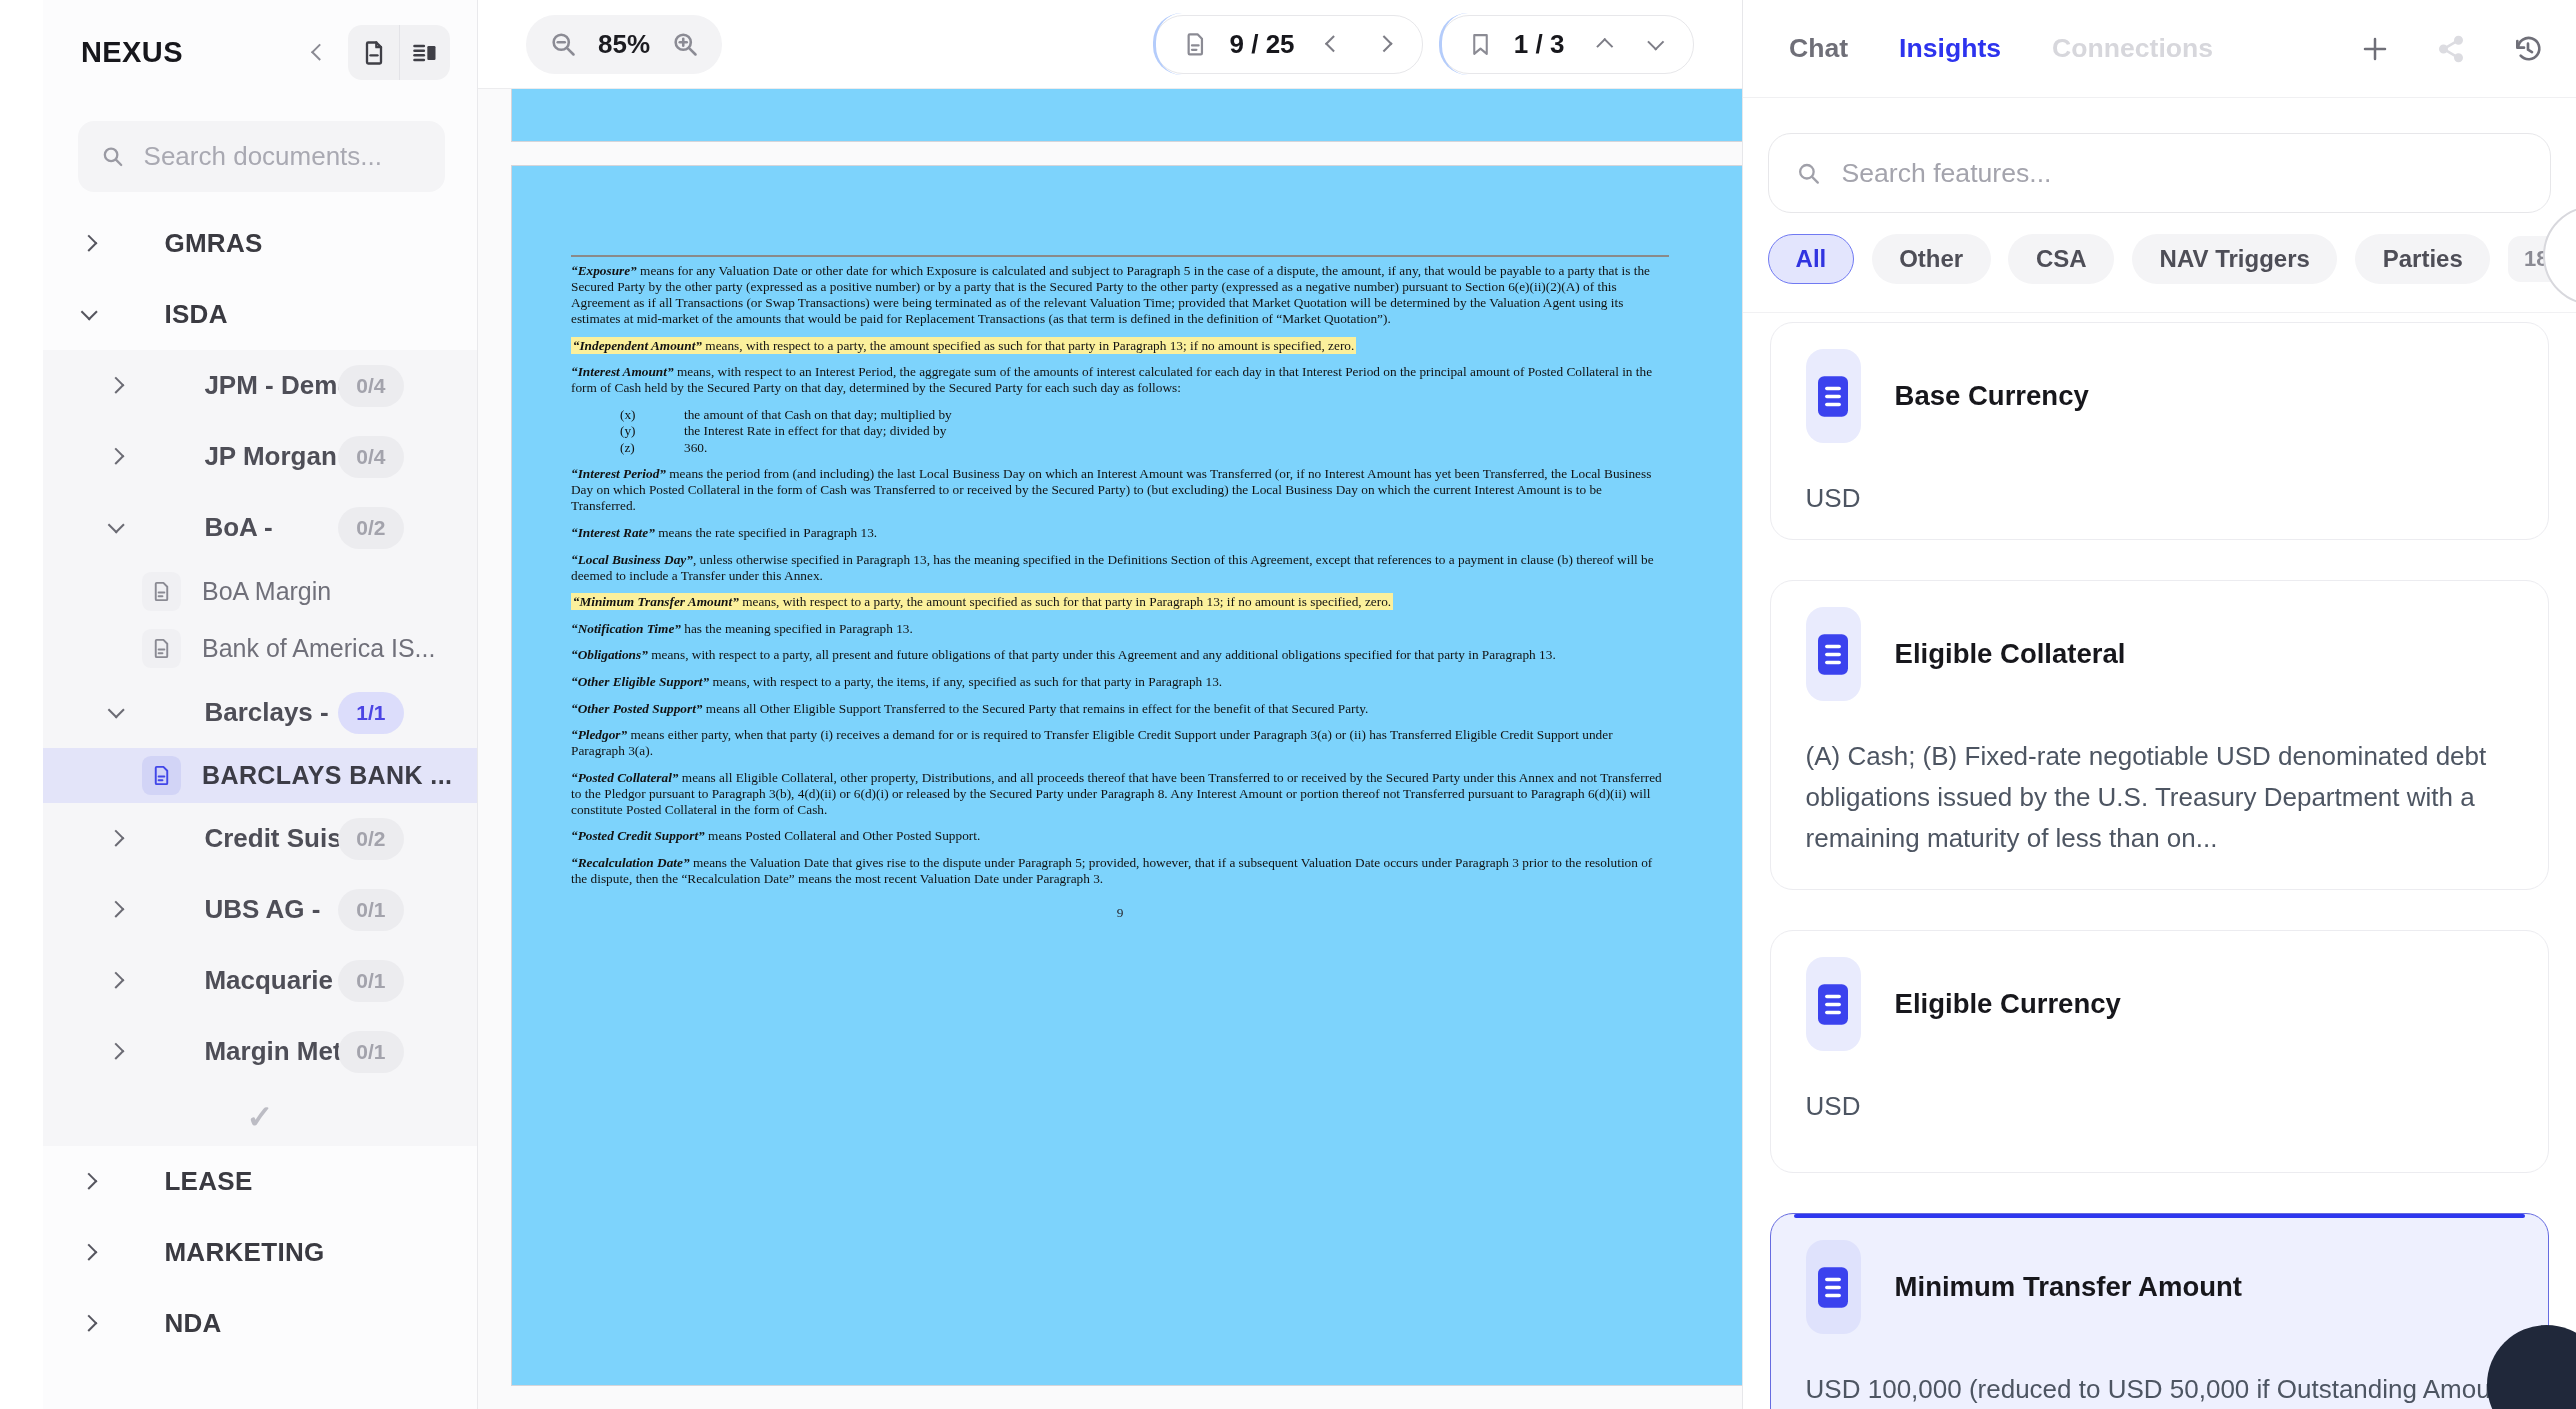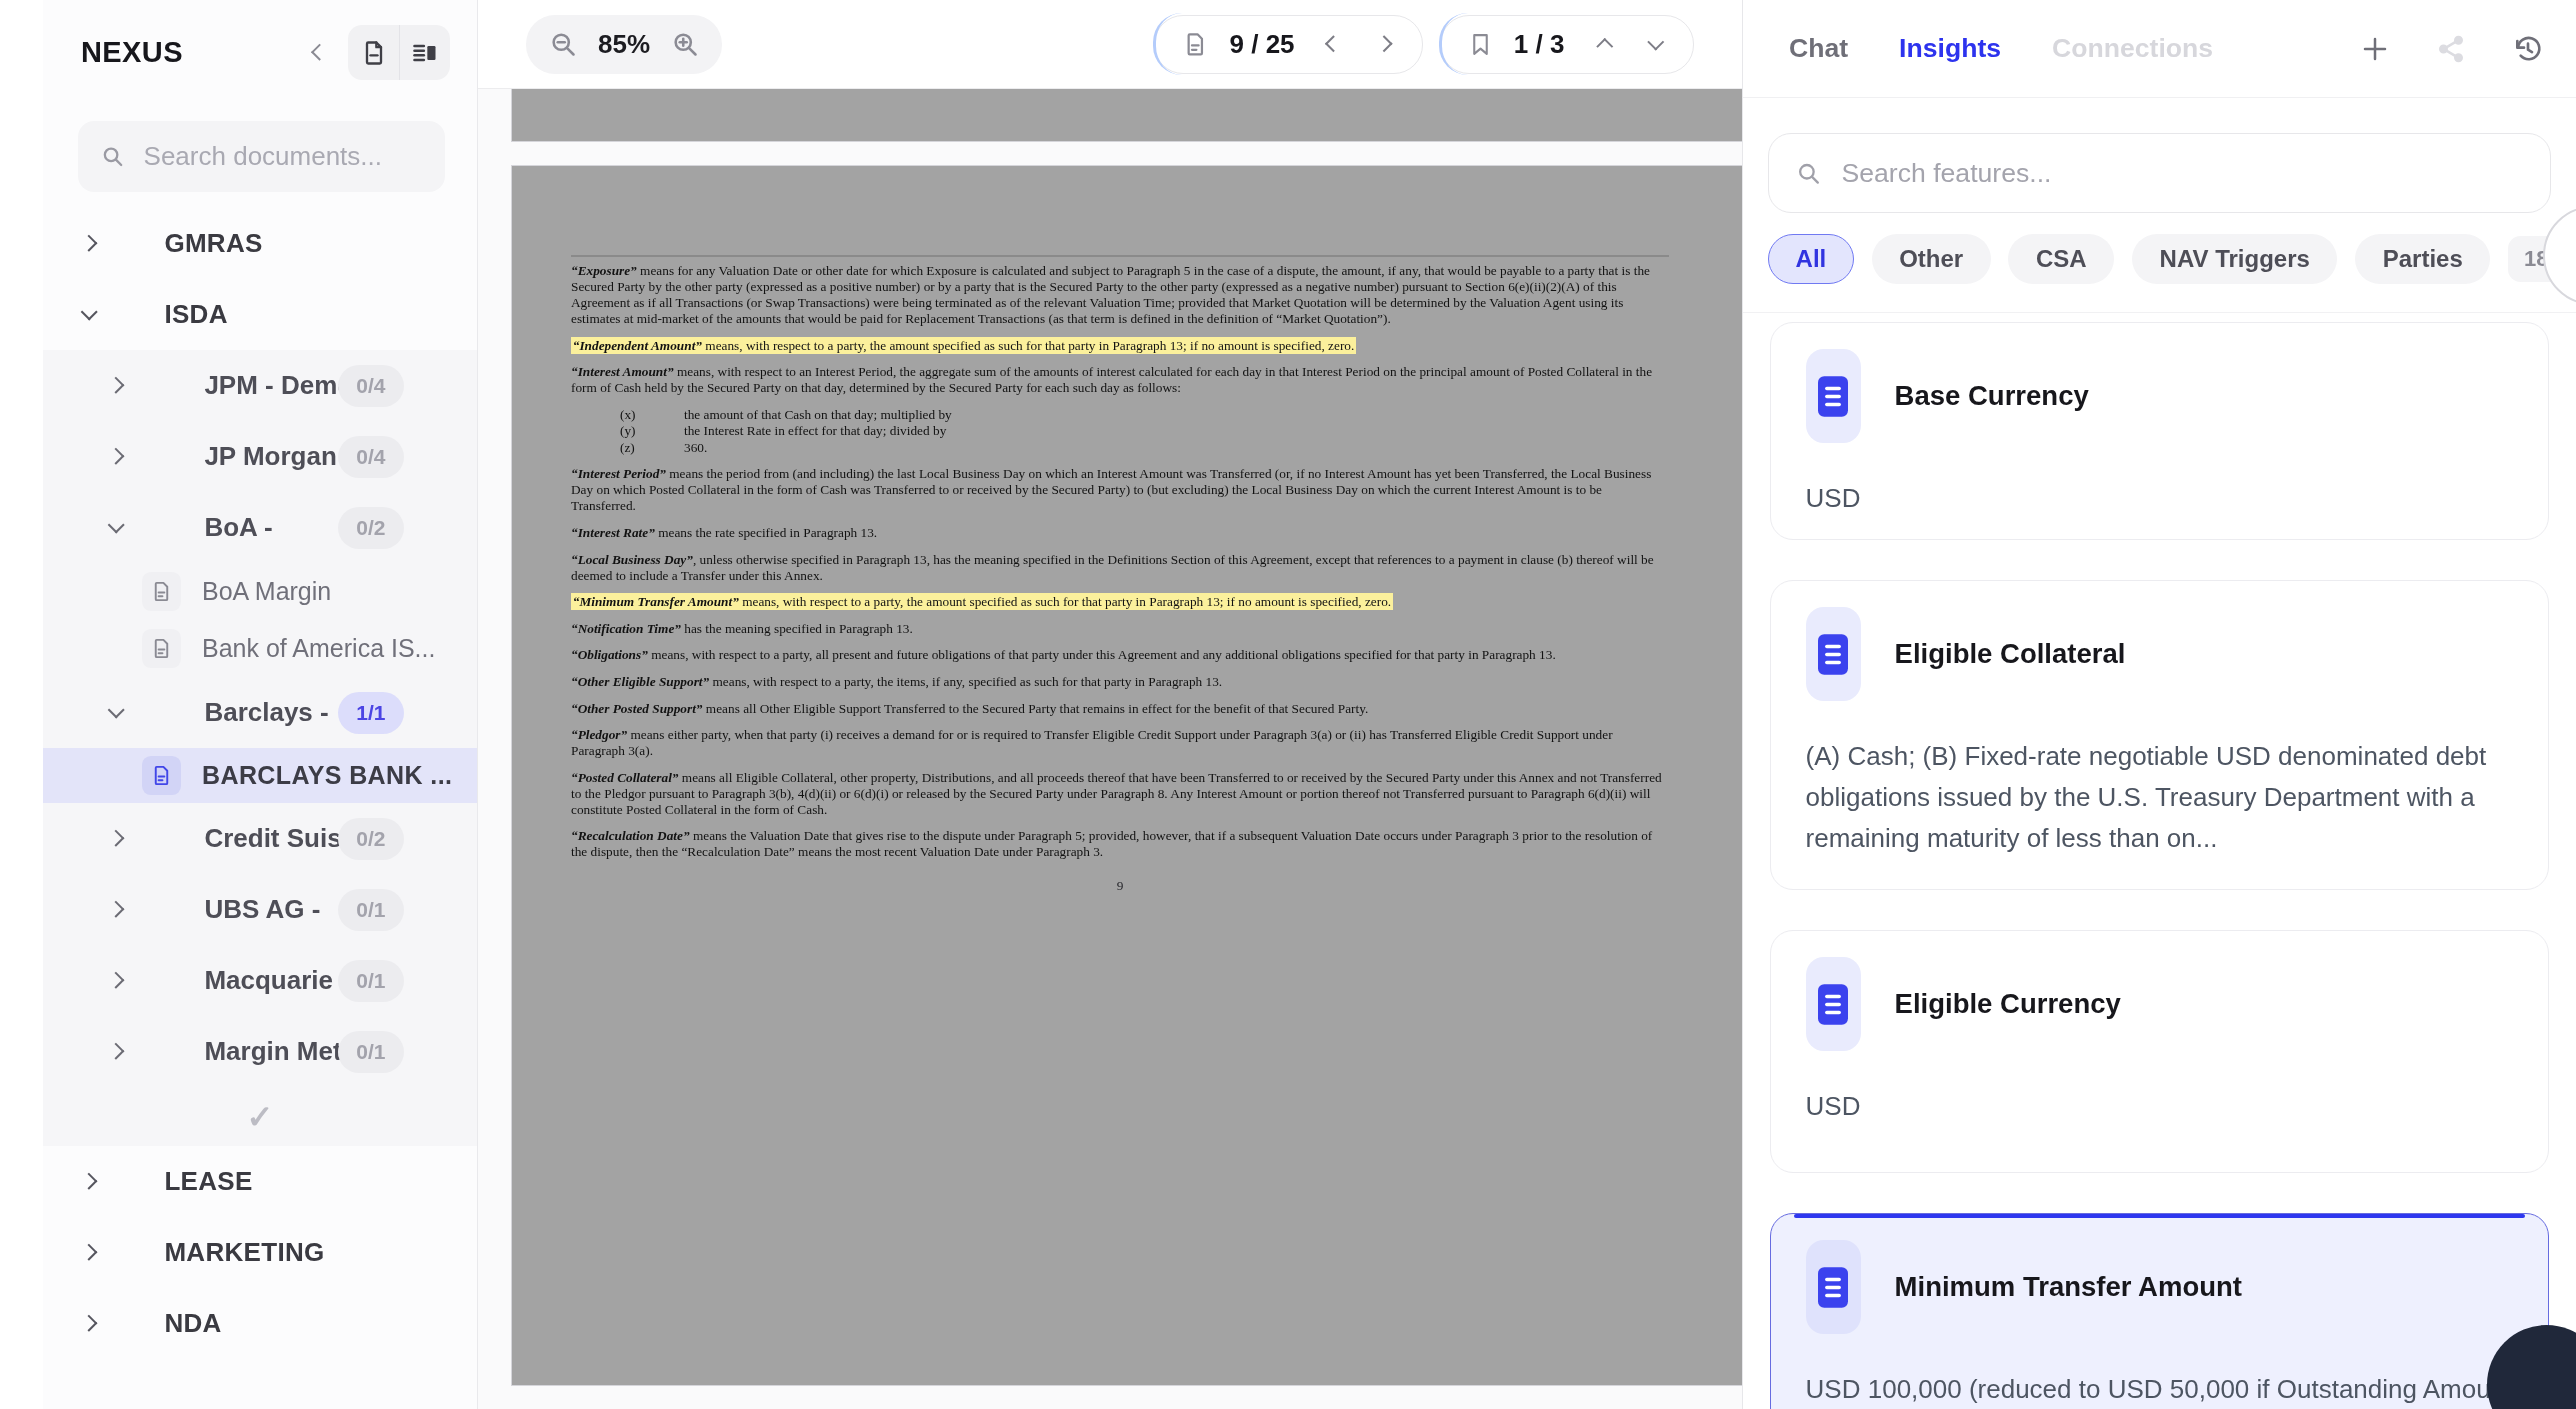--- a/index.html
+++ b/index.html
@@ -52,21 +52,21 @@
   .nav-pill { height: 59px; border-radius: 29px; background: #fff; border: 1.3px solid #e7e7ea; display: flex; align-items: center; gap: 21px; padding: 0 26.6px; position: relative; }
   .nav-pill::before { content: ''; position: absolute; left: -2.2px; top: -2.2px; bottom: -2.2px; width: 39px; border-left: 3.5px solid #b4ccfb; border-radius: 29px 0 0 29px; pointer-events: none; }
   .nav-pill .ptext { font-size: 26px; font-weight: 700; color: #17171c; white-space: nowrap; }
   .pchev { width: 11.5px; height: 11.5px; border-right: 2.7px solid #7d7d86; border-bottom: 2.7px solid #7d7d86; display: inline-block; cursor: pointer; }
   .pchev.left { transform: rotate(135deg); margin-left: 12.4px; }
   .pchev.rightc { transform: rotate(-45deg); margin-left: 17.7px; margin-right: 5.3px; }
   .pchev.up { transform: rotate(-135deg); margin-left: 14px; margin-top: 5.3px; }
   .pchev.downc { transform: rotate(45deg); margin-left: 17.7px; margin-top: -5.3px; margin-right: 5.3px; }
 
   .doc-area { position: relative; flex: 1 1 auto; overflow: hidden; background: #fafafb; }
-  .page { position: absolute; left: 33px; width: 1233px; background: #a3a3a3; border: 0.9px solid #d5d5da; }
+  .page { position: absolute; left: 33px; width: 1233px; background: #7dd3fc; border: 0.9px solid #d5d5da; }
   .page.partial { top: -1.8px; height: 55px; }
   .page.main { top: 76px; height: 1221px; padding: 89px 74px 0 59px; }
   .doc-rule { border: 0; border-top: 2.7px solid #8a8a8a; margin-bottom: 6.2px; }
   .doc { font-family: "Liberation Serif", serif; color: #121212; }
   .doc p { font-size: 13.3px; line-height: 16px; margin-bottom: 10.6px; }
   .term { font-weight: bold; font-style: italic; }
   .hl { background: #fbf09c; padding: 0.9px 1.8px; }
   .sublist { margin: 0 0 10.6px 49px; font-size: 13.3px; line-height: 16.3px; }
   .sublist .li { display: flex; }
   .sublist .li .tag { width: 64px; flex: 0 0 64px; }
@@ -304,20 +304,21 @@
             <p><span class="term">“Interest Period”</span> means the period from (and including) the last Local Business Day on which an Interest Amount was Transferred (or, if no Interest Amount has yet been Transferred, the Local Business Day on which Posted Collateral in the form of Cash was Transferred to or received by the Secured Party) to (but excluding) the Local Business Day on which the current Interest Amount is to be Transferred.</p>
             <p><span class="term">“Interest Rate”</span> means the rate specified in Paragraph 13.</p>
             <p><span class="term">“Local Business Day”</span>, unless otherwise specified in Paragraph 13, has the meaning specified in the Definitions Section of this Agreement, except that references to a payment in clause (b) thereof will be deemed to include a Transfer under this Annex.</p>
             <p><span class="hl"><span class="term">“Minimum Transfer Amount”</span> means, with respect to a party, the amount specified as such for that party in Paragraph 13; if no amount is specified, zero.</span></p>
             <p><span class="term">“Notification Time”</span> has the meaning specified in Paragraph 13.</p>
             <p><span class="term">“Obligations”</span> means, with respect to a party, all present and future obligations of that party under this Agreement and any additional obligations specified for that party in Paragraph 13.</p>
             <p><span class="term">“Other Eligible Support”</span> means, with respect to a party, the items, if any, specified as such for that party in Paragraph 13.</p>
             <p><span class="term">“Other Posted Support”</span> means all Other Eligible Support Transferred to the Secured Party that remains in effect for the benefit of that Secured Party.</p>
             <p><span class="term">“Pledgor”</span> means either party, when that party (i) receives a demand for or is required to Transfer Eligible Credit Support under Paragraph 3(a) or (ii) has Transferred Eligible Credit Support under Paragraph 3(a).</p>
             <p><span class="term">“Posted Collateral”</span> means all Eligible Collateral, other property, Distributions, and all proceeds thereof that have been Transferred to or received by the Secured Party under this Annex and not Transferred to the Pledgor pursuant to Paragraph 3(b), 4(d)(ii) or 6(d)(i) or released by the Secured Party under Paragraph 8. Any Interest Amount or portion thereof not Transferred pursuant to Paragraph 6(d)(ii) will constitute Posted Collateral in the form of Cash.</p>
+            <p><span class="term">“Posted Credit Support”</span> means Posted Collateral and Other Posted Support.</p>
             <p><span class="term">“Recalculation Date”</span> means the Valuation Date that gives rise to the dispute under Paragraph 5; provided, however, that if a subsequent Valuation Date occurs under Paragraph 3 prior to the resolution of the dispute, then the “Recalculation Date” means the most recent Valuation Date under Paragraph 3.</p>
           </div>
         <div class="pageno">9</div>
       </div>
     </div>
   </main>
 
   <section class="insights">
     <div class="ip-header">
       <span class="tab inactive">Chat</span>

